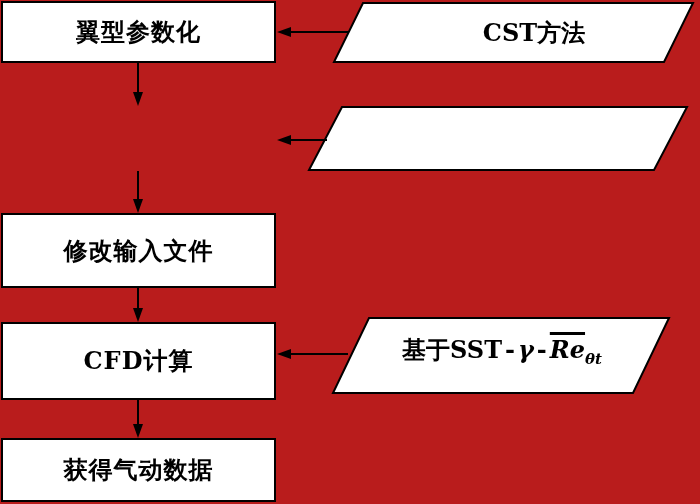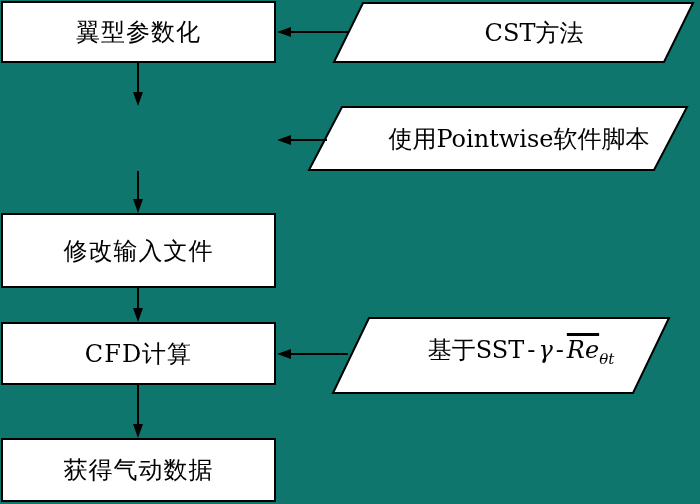--- a/index.html
+++ b/index.html
@@ -4,24 +4,25 @@
 <style>
   html, body {
     margin: 0;
     padding: 0;
     background: #ffffff;
   }
   .canvas {
     position: relative;
     width: 700px;
     height: 504px;
-    background: #0f766e;
+    background: #b91c1c;
     font-family: "DejaVu Serif", "Liberation Serif", serif;
     color: #000000;
     overflow: hidden;
+    font-weight: bold;
   }
   .svg-layer {
     position: absolute;
     left: 0;
     top: 0;
     width: 700px;
     height: 504px;
   }
   .flow-box {
     position: absolute;
@@ -112,34 +113,31 @@
       <polygon points="277,354 291,349 291,359" fill="#000000"></polygon>
     </g>
   </svg>
 
   <div class="flow-box" style="top:1px;height:62px;">
     <span class="box-label">翼型参数化</span>
   </div>
   <div class="flow-box" style="top:213px;height:75px;">
     <span class="box-label">修改输入文件</span>
   </div>
-  <div class="flow-box" style="top:322px;height:63px;align-items:center;">
+  <div class="flow-box" style="top:322px;height:78px;align-items:center;">
     <span class="box-label">CFD计算</span>
   </div>
   <div class="flow-box" style="top:438px;height:64px;">
     <span class="box-label">获得气动数据</span>
   </div>
 
   <div class="anno-label" style="left:364px;top:3px;width:300px;height:59px;">
     <span>CST方法</span>
   </div>
 
-  <div class="anno-label" style="left:340px;top:107px;width:318px;height:63px;">
-    <span>使用Pointwise软件脚本</span>
-  </div>
 
-  <div class="anno-label" style="left:351px;top:320px;width:300px;height:68px;">
+  <div class="anno-label" style="left:332px;top:320px;width:300px;height:68px;">
     <div class="formula-line">
       <span>基于SST</span><span class="dash">-</span><span class="it">γ</span><span class="dash">-</span><span class="re-bar">Re</span><span class="subscript">θt</span>
     </div>
   </div>
 
 </div>
 
 </body></html>

